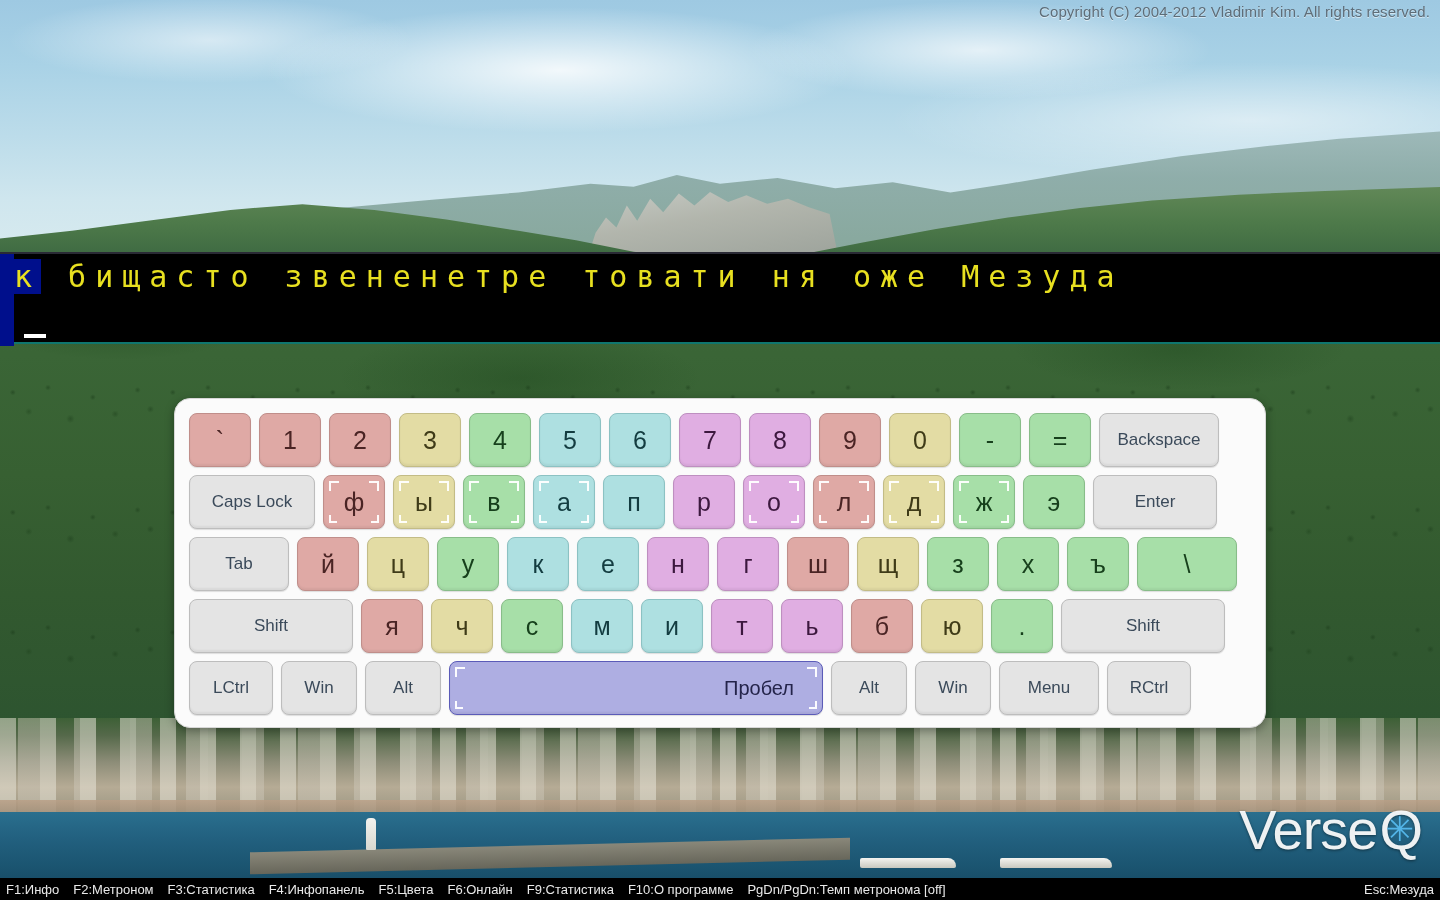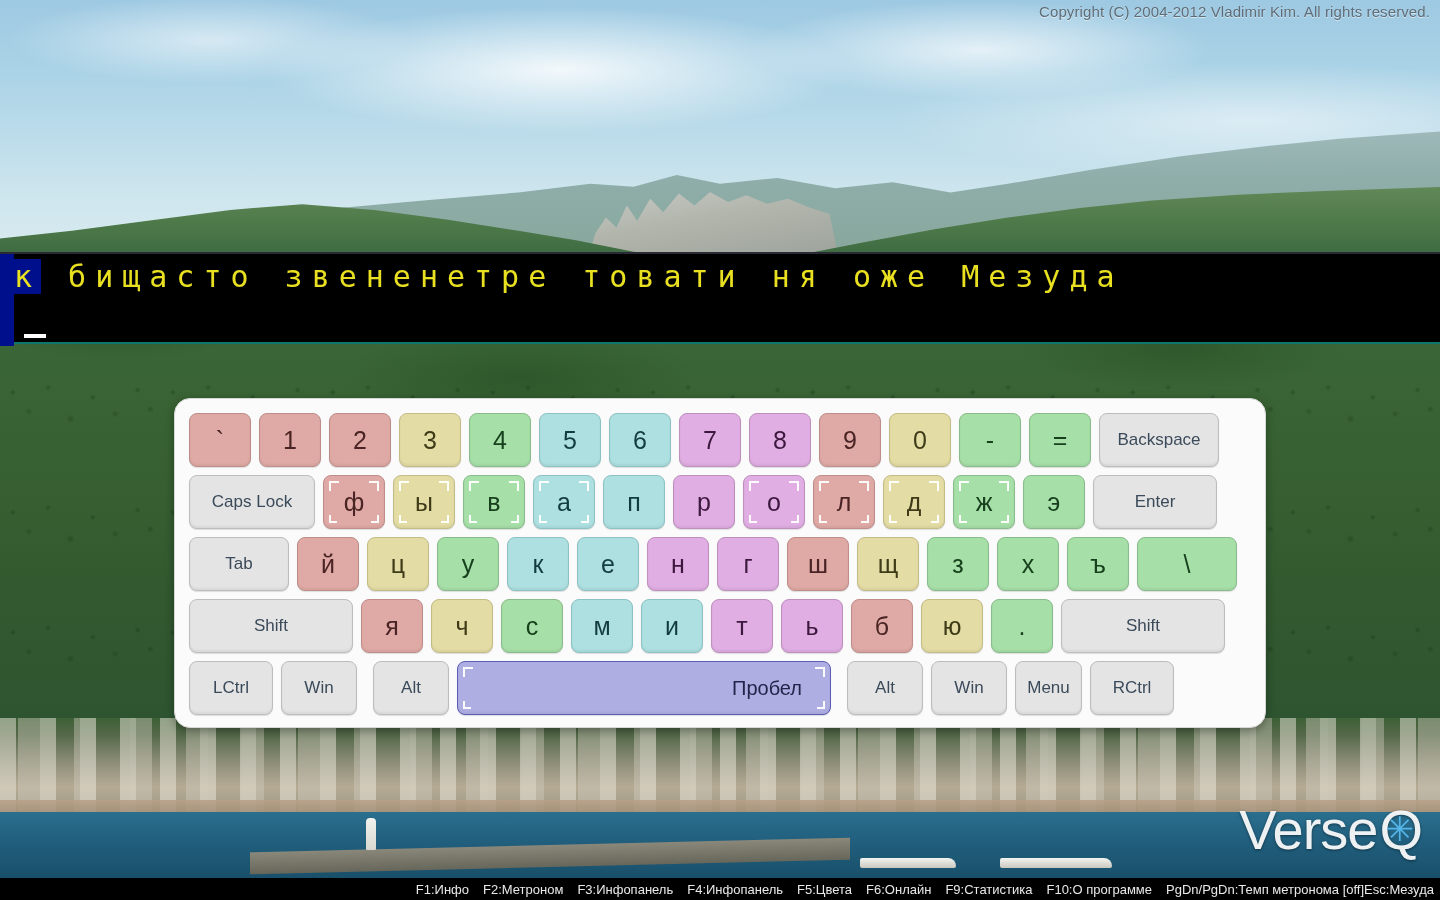--- a/index.html
+++ b/index.html
@@ -173,41 +173,41 @@
   .w1   { width: 62px; }
   .wbsp { width: 120px; }
   .wtab { width: 100px; }
   .wbsl { width: 100px; }
   .wcap { width: 126px; }
   .went { width: 124px; }
   .wsh  { width: 164px; }
   .wsh2 { width: 164px; }
   .wctl { width: 84px; }
   .wwin { width: 76px; }
-  .walt { width: 76px; margin-left: 8px; }
-  .wmen { width: 67px; }
+  .walt { width: 76px; }
+  .wmen { width: 100px; }
   .wspc { width: 374px; }
 
   
   .logo {
     position: absolute; right: 18px; bottom: 38px;
     display: flex; align-items: flex-end; gap: 2px;
     font-family: "Liberation Sans", sans-serif;
     font-size: 56px; color: rgba(255,255,255,.93);
     letter-spacing: -1px; font-weight: 300;
     text-shadow: 0 1px 3px rgba(0,0,0,.45);
   }
   .logo .q-wrap { position: relative; display: inline-block; }
   .logo .star { position: absolute; left: 6px; top: 12px; color: #53b5e8; font-size: 34px; text-shadow: none; }
 
   
   .statusbar {
     position: absolute; left: 0; bottom: 0; width: 1440px; height: 22px;
     background: #000; color: #e9e9e9; font-size: 13px;
-    display: flex; align-items: center; justify-content: flex-end;
+    display: flex; align-items: center; justify-content: space-between;
     padding: 0 6px; font-family: "Liberation Sans", sans-serif;
   }
   .status-left { display: flex; gap: 14px; white-space: nowrap; }
   .status-item { color: #e9e9e9; }
 </style>
 </head>
 <body>
 
 <div id="app">
 
@@ -315,21 +315,21 @@
     <span class="q-wrap">
       <span>Q</span>
       <span class="star">✳</span>
     </span>
   </div>
 
   <div class="statusbar">
     <div class="status-left">
         <span class="status-item">F1:Инфо</span>
         <span class="status-item">F2:Метроном</span>
-        <span class="status-item">F3:Инфопанель</span>
+        <span class="status-item">F3:Статистика</span>
         <span class="status-item">F4:Инфопанель</span>
         <span class="status-item">F5:Цвета</span>
         <span class="status-item">F6:Онлайн</span>
         <span class="status-item">F9:Статистика</span>
         <span class="status-item">F10:О программе</span>
         <span class="status-item">PgDn/PgDn:Темп метронома [off]</span>
       </div>
     <div class="status-item">Esc:Мезуда</div>
   </div>
 

